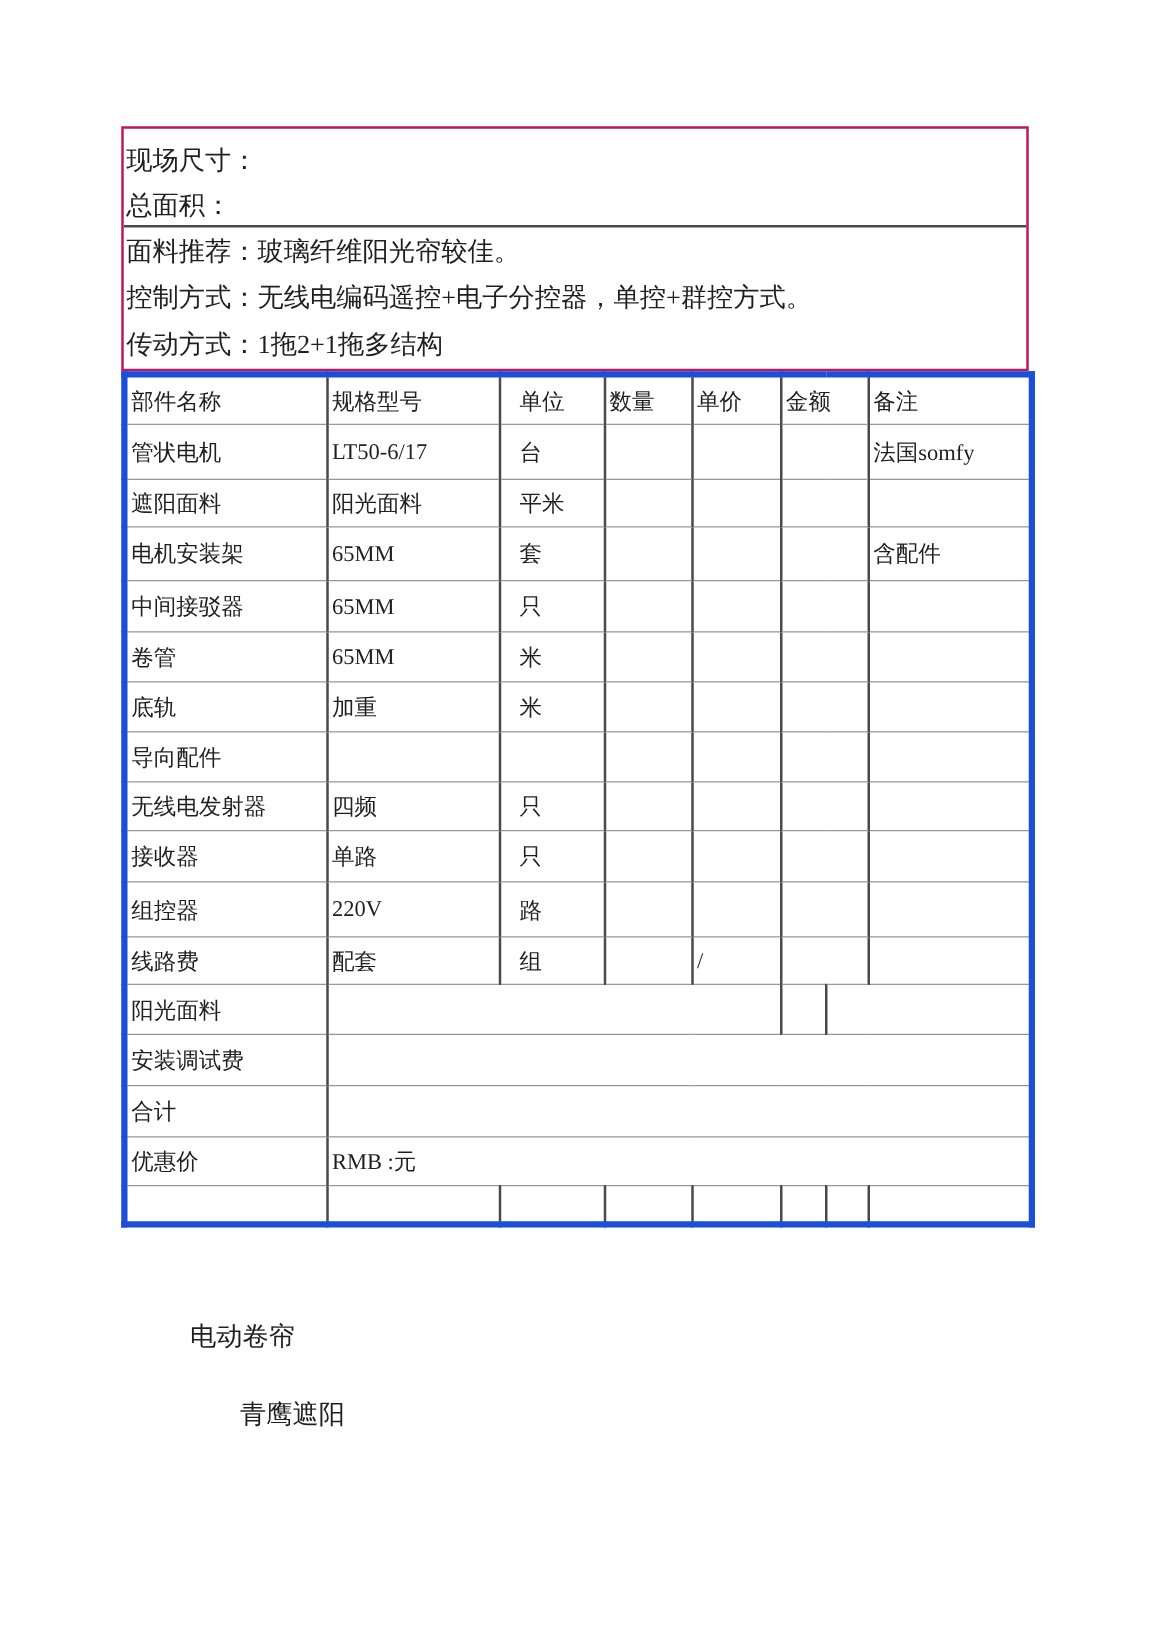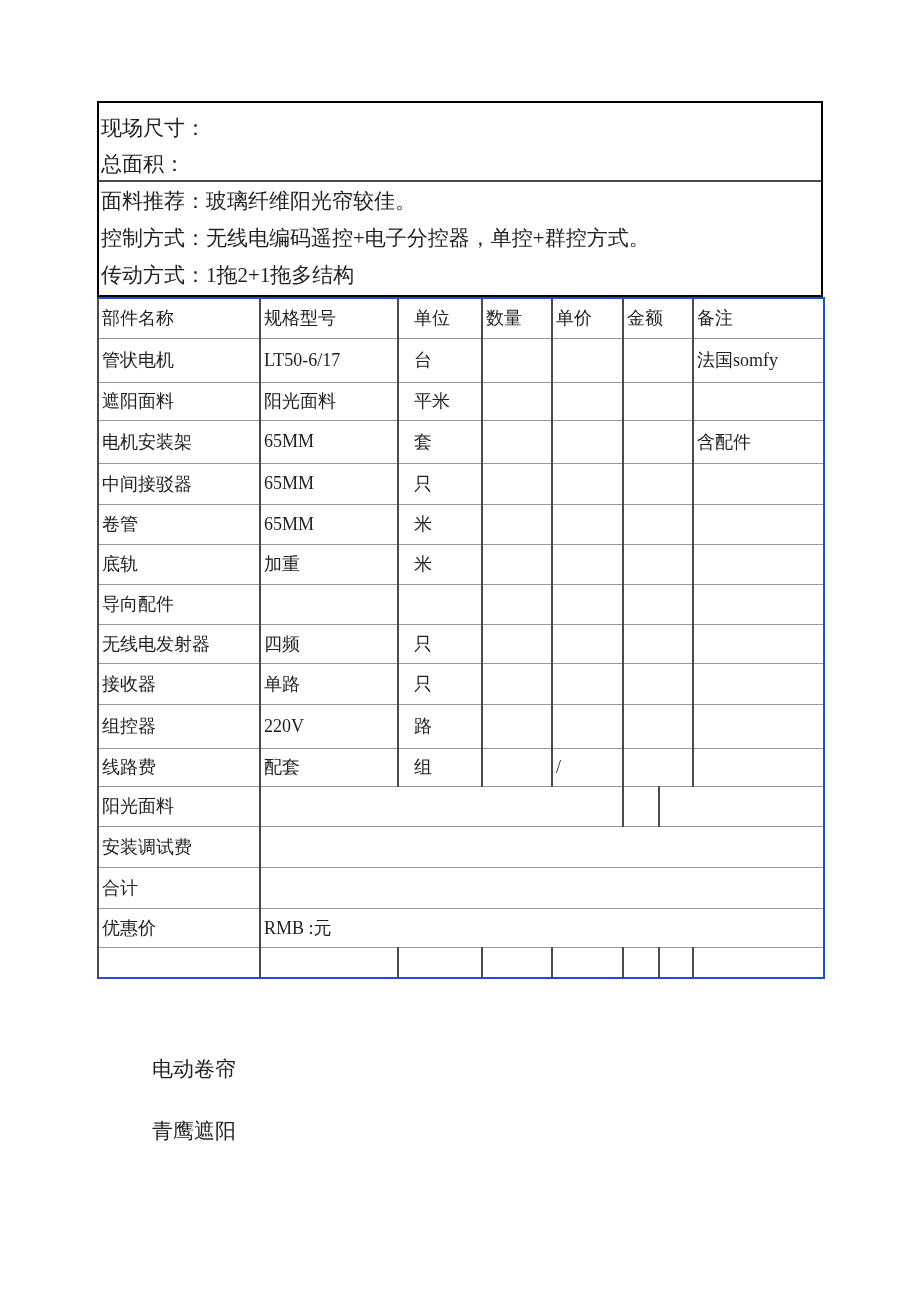--- a/index.html
+++ b/index.html
@@ -16,21 +16,21 @@
     background: #ffffff;
     overflow: hidden;
   }
   
   .info-box {
     position: absolute;
     left: 97px;
     top: 101px;
     width: 726px;
     height: 196px;
-    border: 2px solid #000000;
+    border: 2px solid #be185d;
     box-sizing: border-box;
     font-size: 21px;
   }
   .info-sec1 {
     box-sizing: border-box;
     height: 79px;
     padding-top: 7px;
     border-bottom: 2px solid #4a4a4a;
   }
   .info-sec1 .iline { line-height: 36px; }
@@ -42,41 +42,41 @@
     overflow: hidden;
   }
   
   table.quote {
     position: absolute;
     left: 97px;
     top: 297px;
     width: 726px;
     border-collapse: collapse;
     table-layout: fixed;
-    border: 2px solid #1d4ed8;
+    border: 5px solid #1d4ed8;
     font-size: 18px;
   }
   table.quote td {
     border-left: 2px solid #4a4a4a;
     border-top: 1px solid #979797;
     padding: 0 2px 0 3px;
     vertical-align: middle;
     white-space: nowrap;
     overflow: hidden;
   }
   table.quote td.indent { padding-left: 15px; }
   
   .footer-label {
     position: absolute;
     left: 152px;
     font-size: 21px;
     white-space: nowrap;
   }
   .fl1 { top: 1055px; }
-  .fl2 { top: 1117px; }
+  .fl2 { top: 1117px; margin-left: 40px; }
 </style>
 </head>
 <body>
 
 <div class="page">
 
   <div class="info-box">
     <div class="info-sec1">
       <div class="iline">现场尺寸：</div>
       <div class="iline">总面积：</div>

